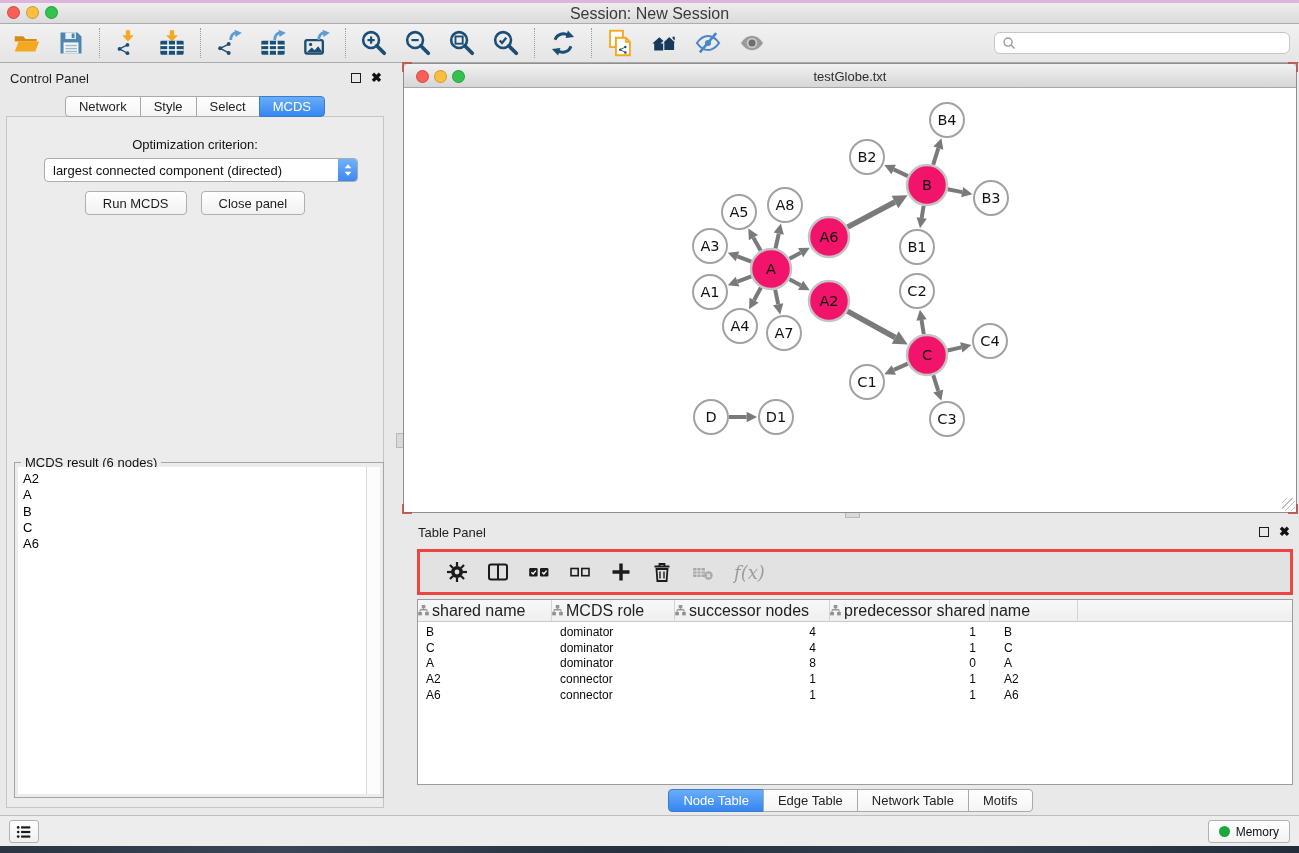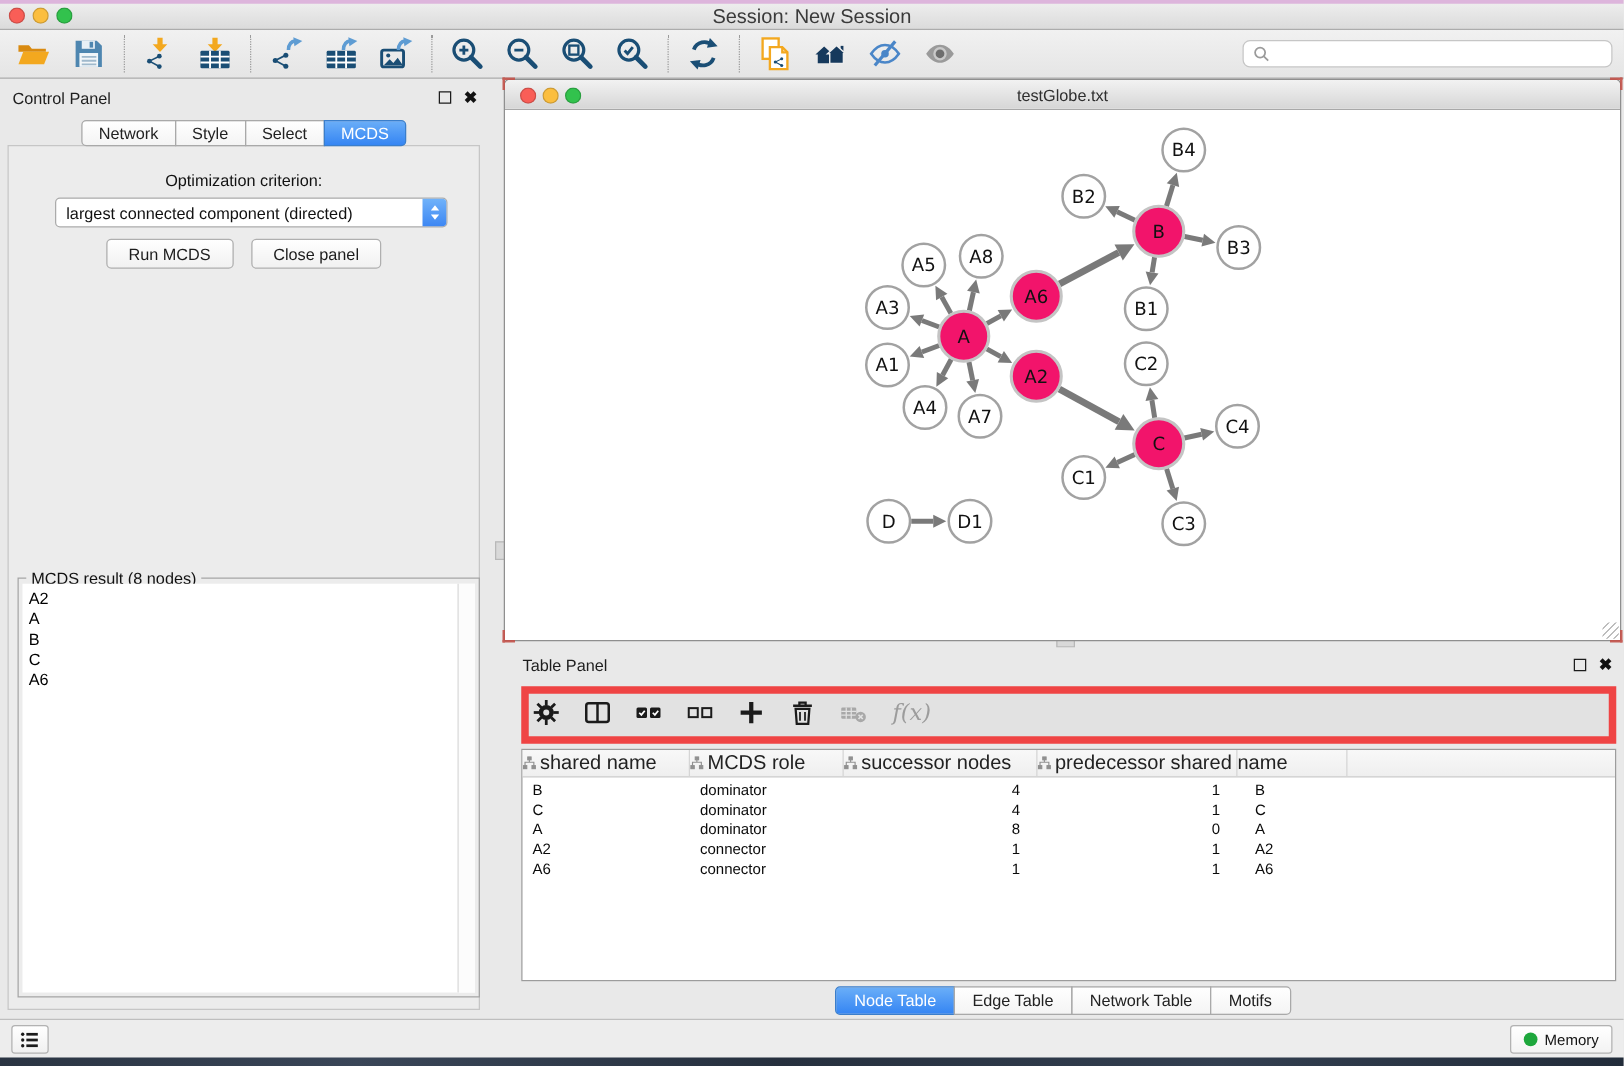--- a/index.html
+++ b/index.html
@@ -75,22 +75,22 @@
     background:repeating-linear-gradient(135deg,transparent 0 3px,#BDBDBD 3px 4px)}
   .corner{position:absolute;width:8px;height:8px;border:0 solid #C4524A;opacity:.9}
   .corner.c-tl{left:-2px;top:-2px;border-left-width:2px;border-top-width:2px}
   .corner.c-tr{right:-2px;top:-2px;border-right-width:2px;border-top-width:2px}
   .corner.c-bl{left:-2px;bottom:-2px;border-left-width:2px;border-bottom-width:2px}
   .corner.c-br{right:-2px;bottom:-2px;border-right-width:2px;border-bottom-width:2px}
 
   
   .table-panel{position:absolute;left:403px;top:518px;width:896px;height:297px;background:#E9E9E9}
   .tp-title{position:absolute;left:15px;top:7px;font-size:13px;color:#1E1E1E}
-  .tp-toolbar{position:absolute;left:14px;top:31px;width:876px;height:46px;background:#E2E2E2;border:6px solid #ef4444;
-    box-sizing:border-box;display:flex;gap:13px;padding-left:0}
+  .tp-toolbar{position:absolute;left:14px;top:31px;width:876px;height:46px;background:#E2E2E2;border:3px solid #ef4444;
+    box-sizing:border-box;display:flex;align-items:center;gap:13px;padding-left:23px}
   .tpt-btn{width:28px;height:30px;border:none;background:none;padding:0;display:flex;align-items:center;justify-content:center}
   .tpt-btn.fx{width:auto;font-family:"DejaVu Serif",serif;font-style:italic;font-size:18px;color:#9C9C9C;padding:0 4px}
   .tp-table{position:absolute;left:14px;top:81px;width:876px;height:186px;background:#fff;border:1px solid #9C9C9C;
     box-sizing:border-box;overflow:hidden}
   #t-header{display:flex;height:22px;background:linear-gradient(#F8F8F8,#EFEFEF);border-bottom:1px solid #C9C9C9;box-sizing:border-box}
   .th{display:flex;align-items:center;justify-content:flex-start;gap:3px;font-size:16px;color:#222;
     border-right:1px solid #D5D5D5;box-sizing:border-box}
   .th.filler{flex:1;border-right:none}
   #t-body{padding-top:2px}
   .tr{display:flex;height:15.7px;align-items:center}
@@ -339,21 +339,21 @@
           <path d="M6 1l4 5H2z" fill="#fff"></path>
             <path d="M6 15l4-5H2z" fill="#fff"></path>
         </svg>
       </span>
     </div>
     <div class="cp-buttons">
       <button class="mac-btn">Run MCDS</button>
       <button class="mac-btn">Close panel</button>
     </div>
     <div class="groupbox">
-      <div class="gb-legend">MCDS result (8 nodes)</div>
+      <div class="gb-legend">MCDS result (6 nodes)</div>
       <div class="gb-inner">
         <div class="mcds-list" id="mcds-list">
             <div class="mcds-item">A2</div>
             <div class="mcds-item">A</div>
             <div class="mcds-item">B</div>
             <div class="mcds-item">C</div>
             <div class="mcds-item">A6</div>
           </div>
         <div class="gb-scroll"></div>
       </div>

